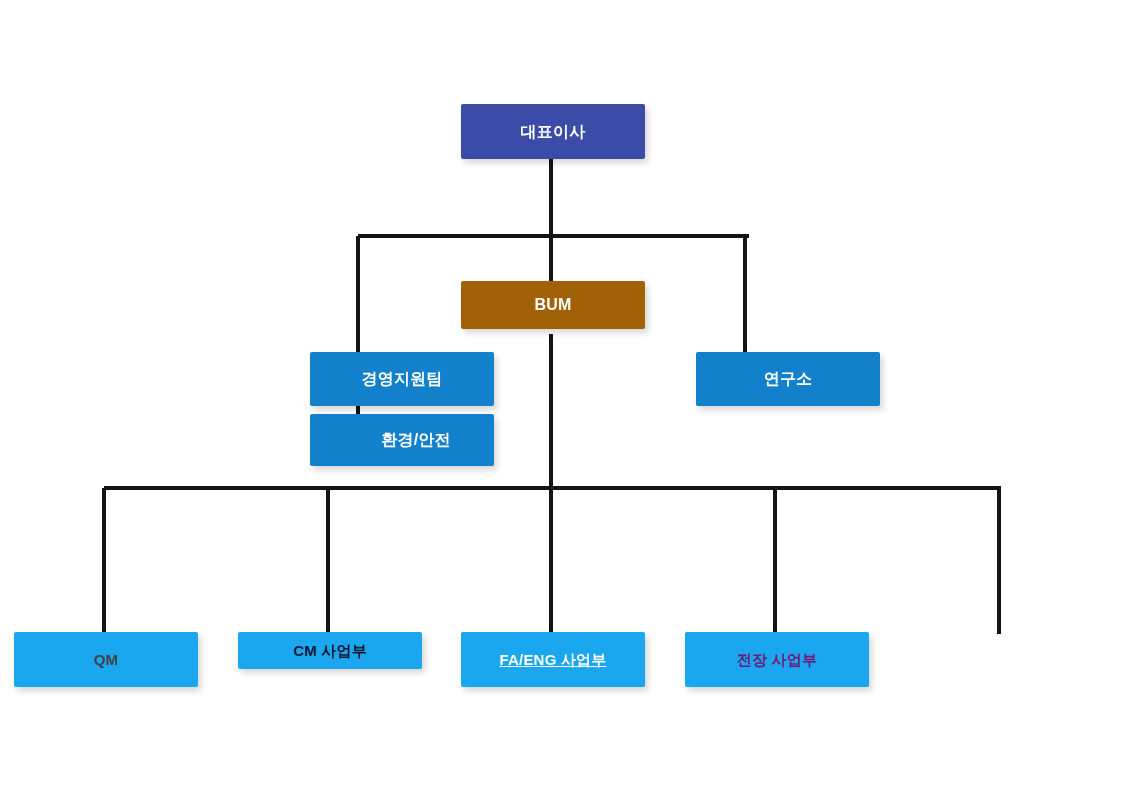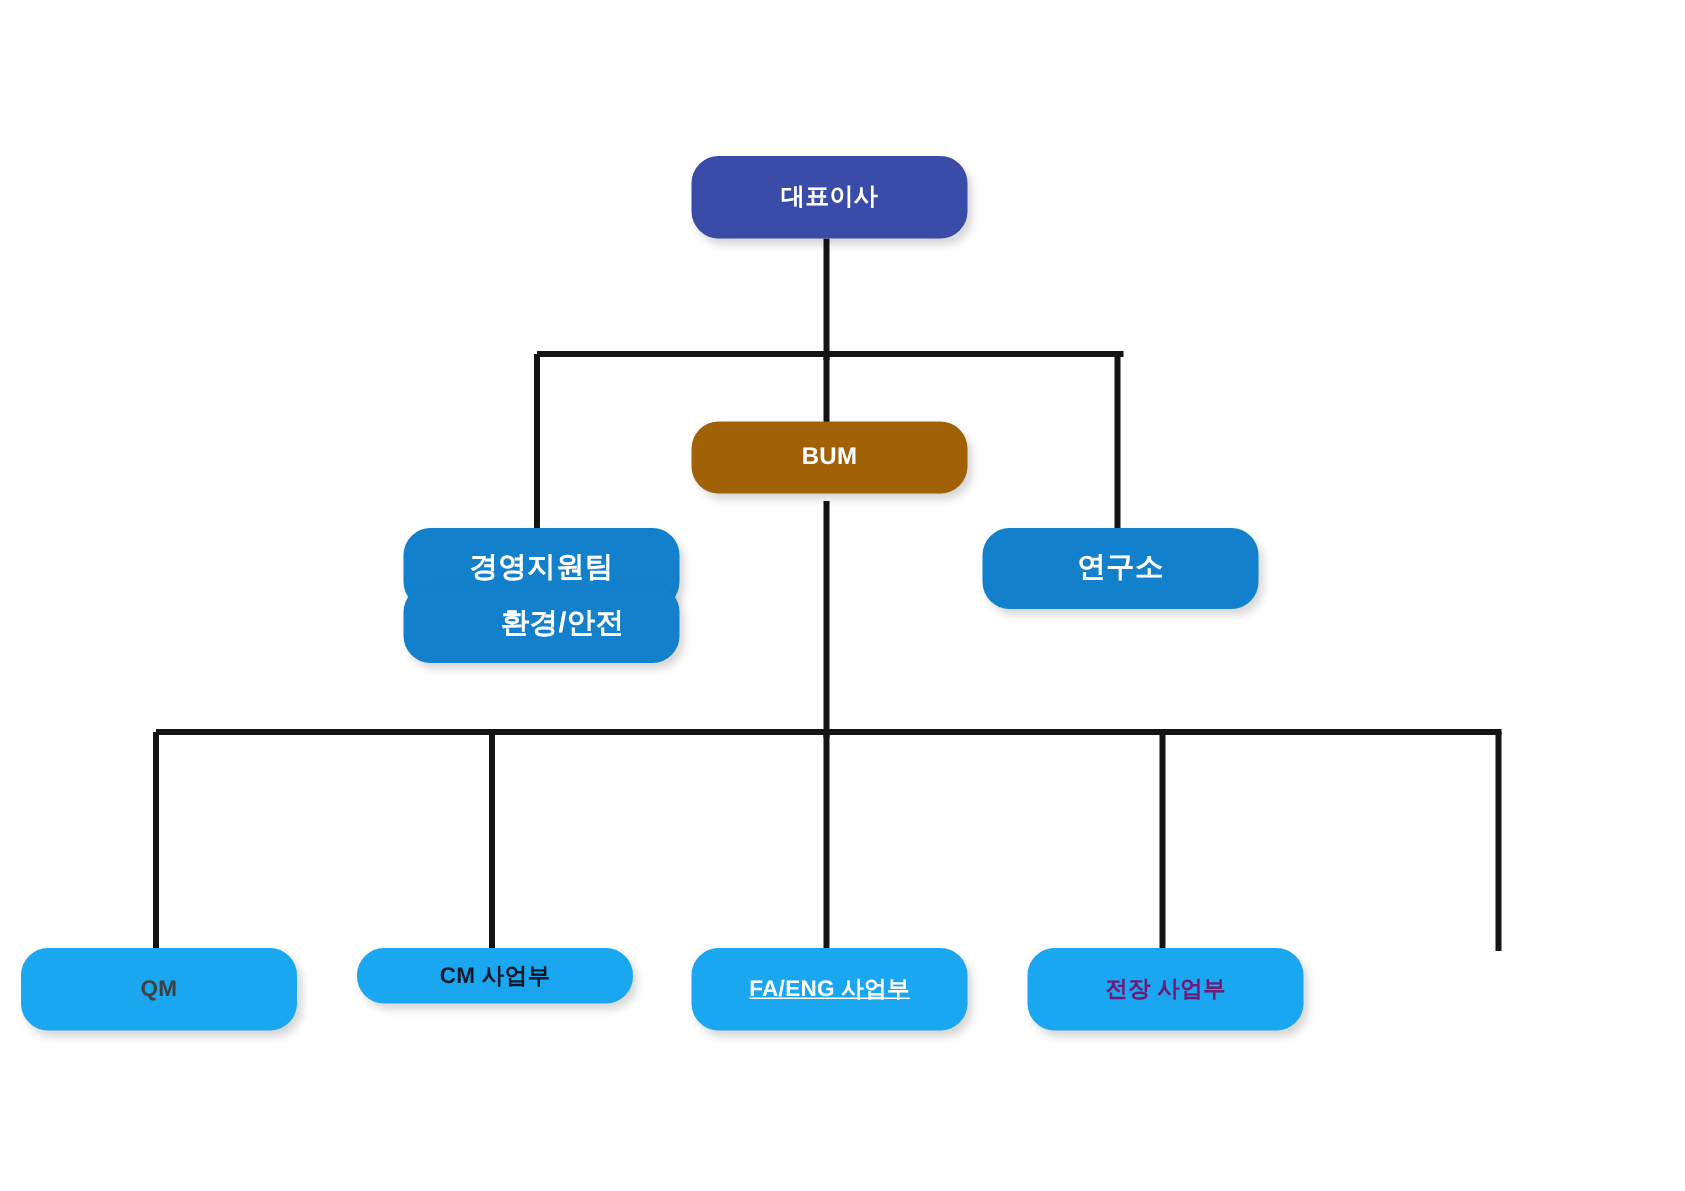--- a/index.html
+++ b/index.html
@@ -25,37 +25,37 @@
     background: #141414;
     z-index: 1;
   }
   
   .node {
     position: absolute;
     box-sizing: border-box;
     display: flex;
     align-items: center;
     justify-content: center;
-    border-radius: 18px;
+    border-radius: 2px;
     color: #ffffff;
     font-weight: bold;
     letter-spacing: 0.2px;
     text-align: center;
     z-index: 3;
     box-shadow: 3px 4px 6px rgba(0,0,0,0.16);
     user-select: none;
     line-height: 1.2;
   }
   .node .node-label {
     display: block;
     white-space: nowrap;
   }
   .tier-ceo   { font-size: 16px; }
   .tier-bum   { font-size: 16px; }
-  .tier-mid   { font-size: 19px; }
+  .tier-mid   { font-size: 16px; margin-left: 41px; }
   .tier-unit  { font-size: 15px; }
 </style>
 </head>
 <body>
 
 <div id="chart-canvas" style="background: rgb(255, 255, 255);">
 
   <div class="connector" style="background: rgb(20, 20, 20); left: 549px; top: 159px; width: 4px; height: 81px;"></div>
   <div class="connector" style="background: rgb(20, 20, 20); left: 358px; top: 234px; width: 391px; height: 4px;"></div>
   <div class="connector" style="background: rgb(20, 20, 20); left: 356px; top: 236px; width: 4px; height: 118px;"></div>
@@ -75,21 +75,21 @@
   </div>
 
   <div class="node tier-bum" style="left: 461px; top: 281px; width: 184px; height: 48px; background: #a16207; color: rgb(255, 255, 255);">
     <span class="node-label">BUM</span>
   </div>
 
   <div class="node tier-mid" style="left: 269px; top: 352px; width: 184px; height: 54px; background: rgb(19, 128, 204); color: rgb(255, 255, 255);">
     <span class="node-label">경영지원팀</span>
   </div>
 
-  <div class="node tier-mid" style="left: 269px; top: 390px; width: 184px; height: 52px; background: rgb(19, 128, 204); color: rgb(255, 255, 255); padding-left: 28px;">
+  <div class="node tier-mid" style="left: 269px; top: 414px; width: 184px; height: 52px; background: rgb(19, 128, 204); color: rgb(255, 255, 255); padding-left: 28px;">
     <span class="node-label">환경/안전</span>
   </div>
 
   <div class="node tier-mid" style="left: 655px; top: 352px; width: 184px; height: 54px; background: rgb(19, 128, 204); color: rgb(255, 255, 255);">
     <span class="node-label">연구소</span>
   </div>
 
   <div class="node tier-unit" style="left: 14px; top: 632px; width: 184px; height: 55px; background: rgb(27, 166, 240); color: #404040;">
     <span class="node-label">QM</span>
   </div>

